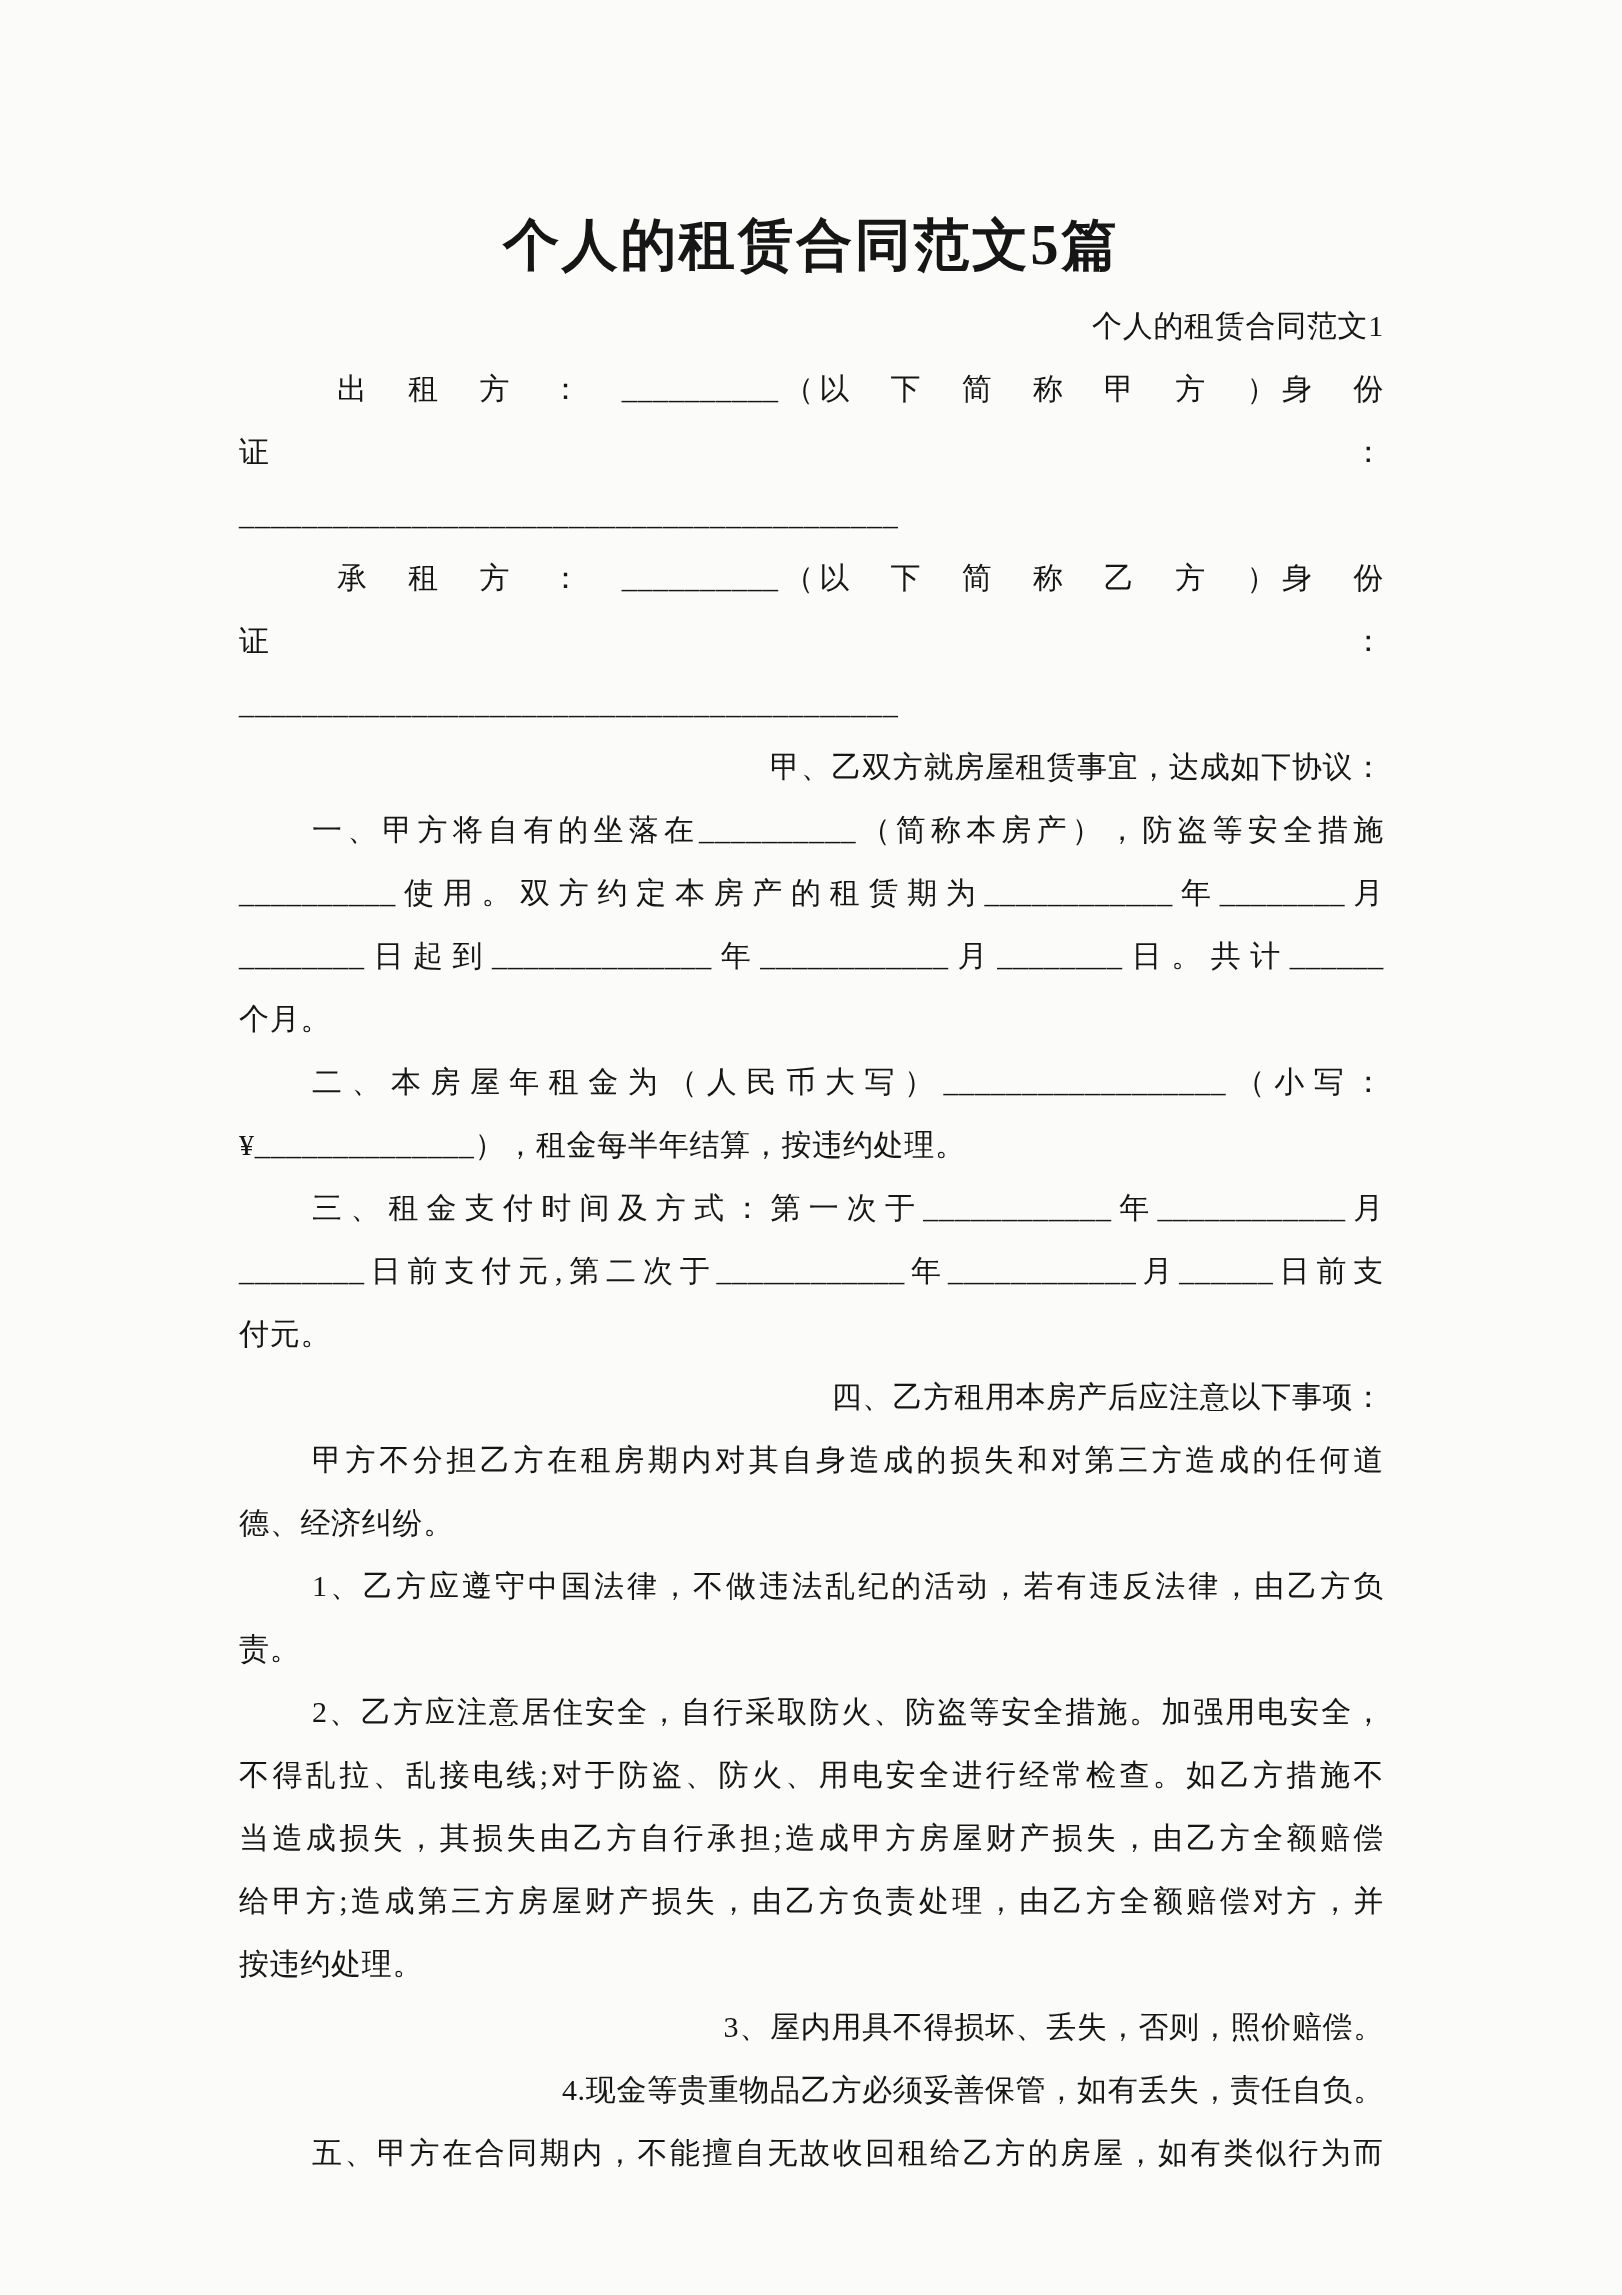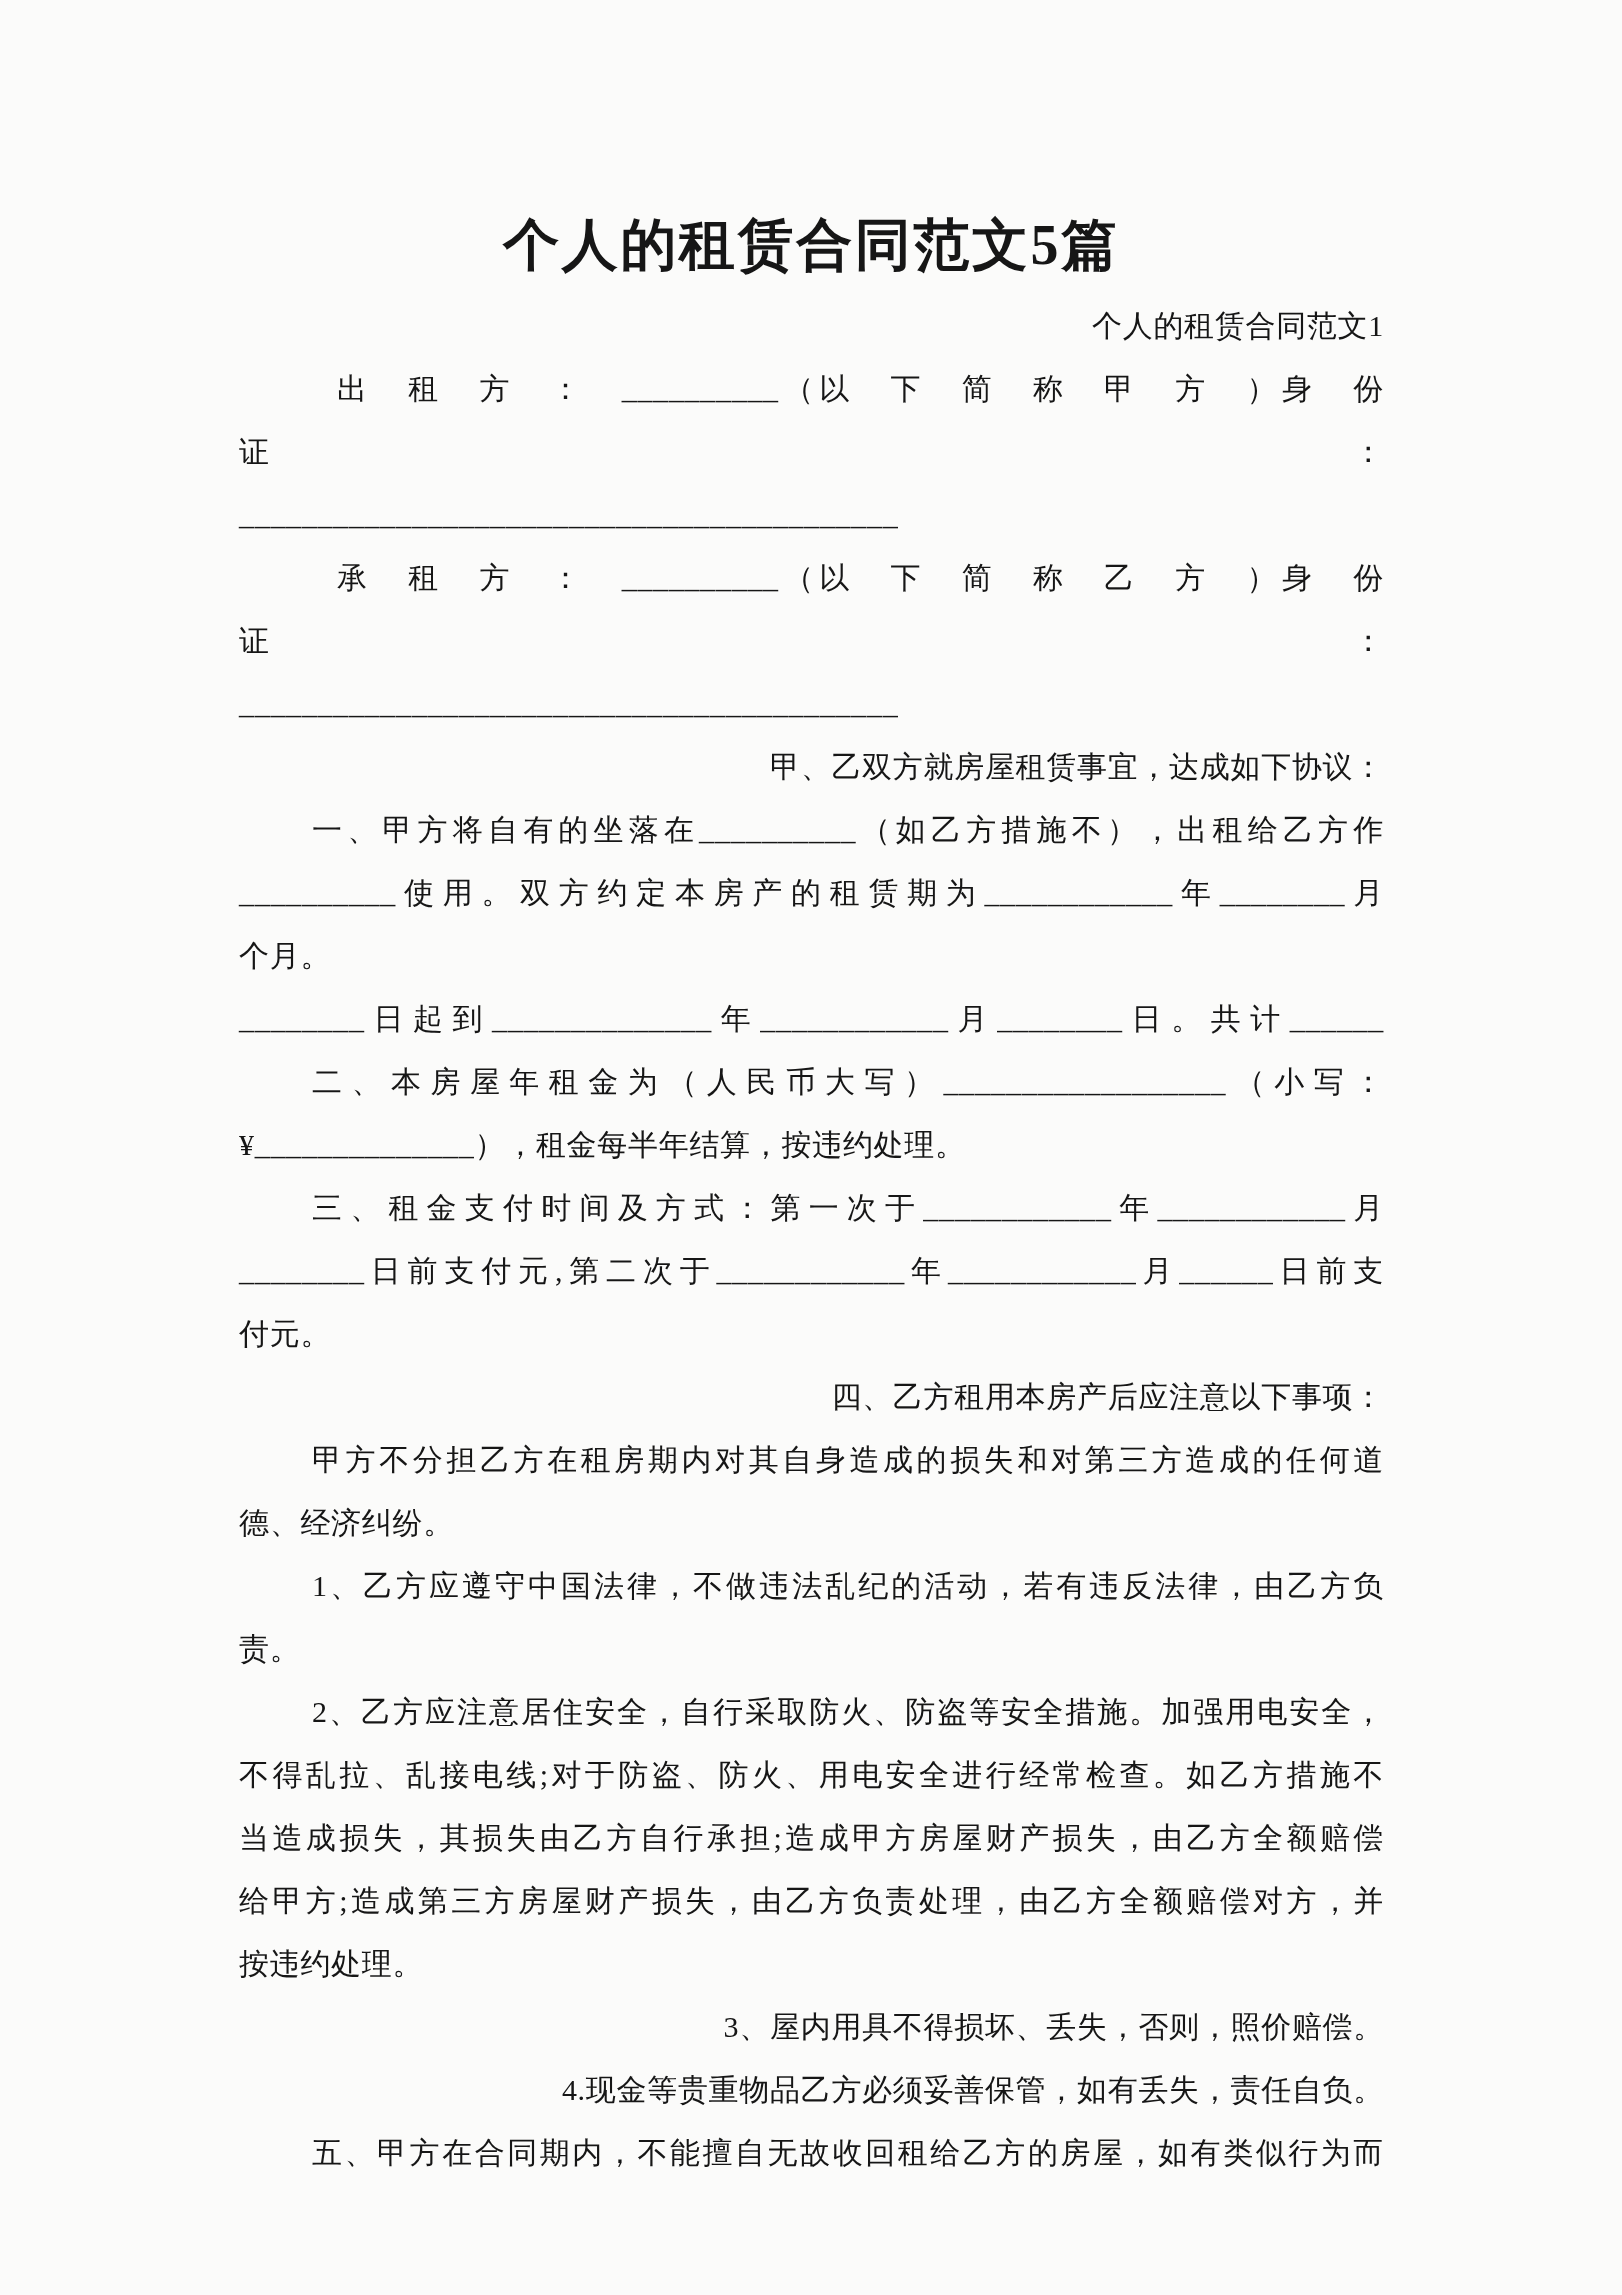--- a/index.html
+++ b/index.html
@@ -49,24 +49,24 @@
 
 <div class="page">
   <div class="title">个人的租赁合同范文5篇</div>
   <div class="line ind">个人的租赁合同范文1</div>
   <div id="doc-lines">
       <div class="line ind-lg j">出　租　方　：　__________（以　下　简　称　甲　方　）身　份　证　：</div>
       <div class="line">__________________________________________</div>
       <div class="line ind-lg j">承　租　方　：　__________（以　下　简　称　乙　方　）身　份　证　：</div>
       <div class="line">__________________________________________</div>
       <div class="line ind">甲、乙双方就房屋租赁事宜，达成如下协议：</div>
-      <div class="line ind j">一、甲方将自有的坐落在__________（如乙方措施不），出租给乙方作</div>
+      <div class="line ind j">一、甲方将自有的坐落在__________（简称本房产），防盗等安全措施</div>
       <div class="line j">__________使用。双方约定本房产的租赁期为____________年________月</div>
+      <div class="line j">________日起到______________年____________月________日。共计______</div>
       <div class="line">个月。</div>
-      <div class="line j">________日起到______________年____________月________日。共计______</div>
       <div class="line ind j">二、本房屋年租金为（人民币大写）__________________（小写：</div>
       <div class="line">¥______________），租金每半年结算，按违约处理。</div>
       <div class="line ind j">三、租金支付时间及方式：第一次于____________年____________月</div>
       <div class="line j">________日前支付元,第二次于____________年____________月______日前支</div>
       <div class="line">付元。</div>
       <div class="line ind">四、乙方租用本房产后应注意以下事项：</div>
       <div class="line ind j">甲方不分担乙方在租房期内对其自身造成的损失和对第三方造成的任何道</div>
       <div class="line">德、经济纠纷。</div>
       <div class="line ind j">1、乙方应遵守中国法律，不做违法乱纪的活动，若有违反法律，由乙方负</div>
       <div class="line">责。</div>

